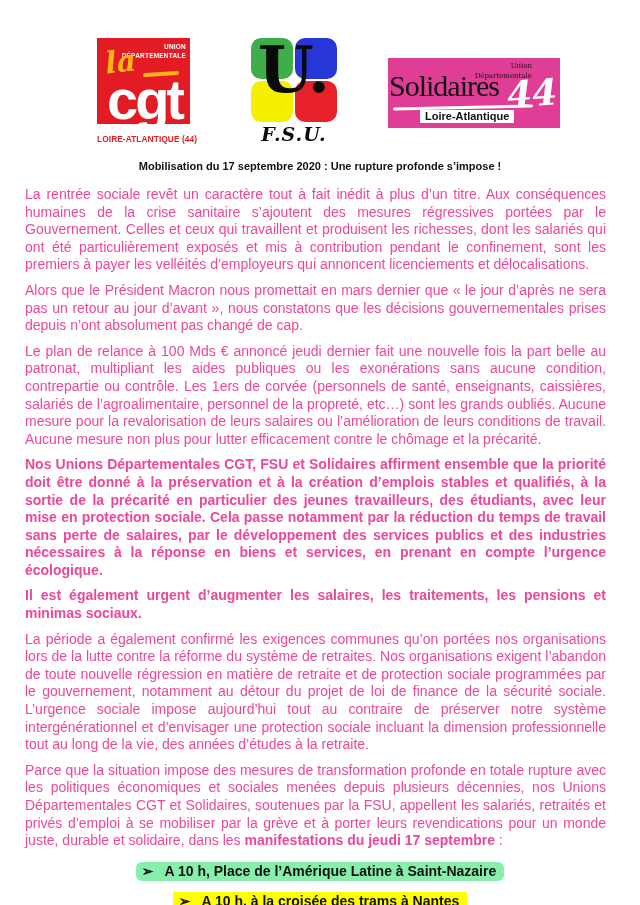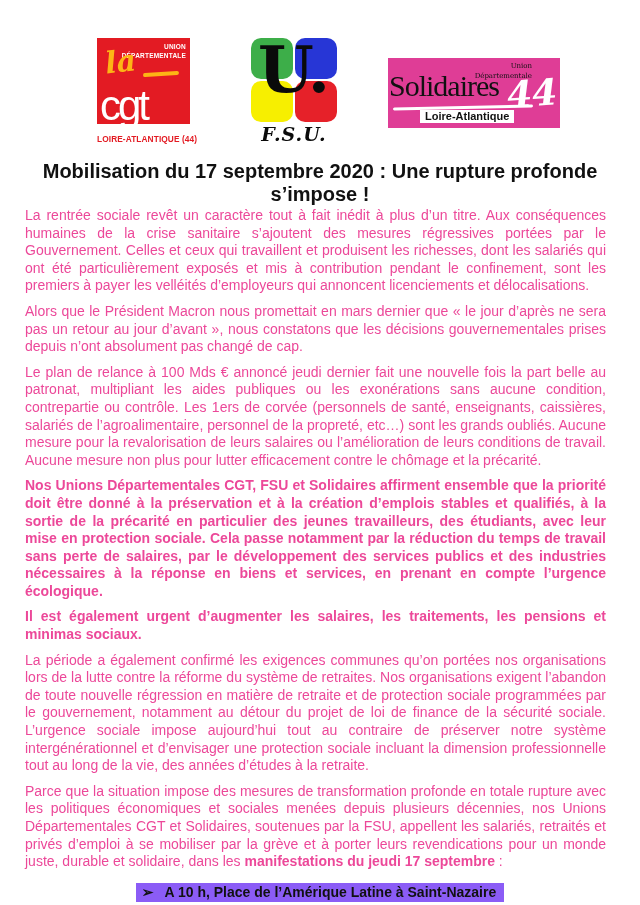--- a/index.html
+++ b/index.html
@@ -29,22 +29,22 @@
     position: absolute; top: 6px; left: 8px;
     color: #fdb515; font-size: 30px; font-style: italic; font-weight: bold;
     font-family: "DejaVu Serif", serif; transform: rotate(-6deg);
   }
   .cgt-la-swash {
     position: absolute; top: 34px; left: 46px;
     width: 36px; height: 4px; background: #fdb515;
     border-radius: 2px; transform: rotate(-4deg);
   }
   .cgt-acronym {
-    position: absolute; bottom: 0px; left: 3px;
-    color: #ffffff; font-size: 42px; font-weight: normal;
+    position: absolute; bottom: 0px; left: 10px;
+    color: #ffffff; font-size: 56px; font-weight: bold;
     line-height: .85; letter-spacing: -3px;
   }
   .cgt-region {
     margin-top: 10px; color: #e31b23; font-weight: bold;
     font-size: 8.3px; letter-spacing: .1px; white-space: nowrap;
   }
 
   
   .fsu-logo { position: absolute; left: 248px; top: 38px; width: 92px; text-align: center; }
   .fsu-squares {
@@ -87,22 +87,22 @@
     font-size: 11px; padding: 0 5px 1px 5px; white-space: nowrap;
   }
   .sol-number {
     position: absolute; top: 14px; right: 3px;
     color: #ffffff; font-style: italic; font-weight: bold; font-size: 36px;
     font-family: "DejaVu Serif", serif; transform: rotate(-4deg);
   }
 
   
   .doc-title {
-    margin: 8px 25px 1px 25px;
-    text-align: center; font-size: 20px; font-weight: bold; color: #111;
+    margin: 8px 25px 14px 25px;
+    text-align: center; font-size: 11px; font-weight: bold; color: #111;
   }
   .content { margin: 0 25px; }
   .para {
     margin: 0 9px 8px 0;
     text-align: justify;
     font-size: 14px;
     line-height: 17.6px;
     color: #ec4899;
   }
   .para.bold { font-weight: bold; }
@@ -169,21 +169,21 @@
     <p class="para">La rentrée sociale revêt un caractère tout à fait inédit à plus d’un titre. Aux conséquences humaines de la crise sanitaire s’ajoutent des mesures régressives portées par le Gouvernement. Celles et ceux qui travaillent et produisent les richesses, dont les salariés qui ont été particulièrement exposés et mis à contribution pendant le confinement, sont les premiers à payer les velléités d’employeurs qui annoncent licenciements et délocalisations.</p>
     <p class="para">Alors que le Président Macron nous promettait en mars dernier que « le jour d’après ne sera pas un retour au jour d’avant », nous constatons que les décisions gouvernementales prises depuis n’ont absolument pas changé de cap.</p>
     <p class="para">Le plan de relance à 100 Mds € annoncé jeudi dernier fait une nouvelle fois la part belle au patronat, multipliant les aides publiques ou les exonérations sans aucune condition, contrepartie ou contrôle. Les 1ers de corvée (personnels de santé, enseignants, caissières, salariés de l’agroalimentaire, personnel de la propreté, etc…) sont les grands oubliés. Aucune mesure pour la revalorisation de leurs salaires ou l’amélioration de leurs conditions de travail. Aucune mesure non plus pour lutter efficacement contre le chômage et la précarité.</p>
     <p class="para bold">Nos Unions Départementales CGT, FSU et Solidaires affirment ensemble que la priorité doit être donné à la préservation et à la création d’emplois stables et qualifiés, à la sortie de la précarité en particulier des jeunes travailleurs, des étudiants, avec leur mise en protection sociale. Cela passe notamment par la réduction du temps de travail sans perte de salaires, par le développement des services publics et des industries nécessaires à la réponse en biens et services, en prenant en compte l’urgence écologique.</p>
     <p class="para bold">Il est également urgent d’augmenter les salaires, les traitements, les pensions et minimas sociaux.</p>
     <p class="para">La période a également confirmé les exigences communes qu’on portées nos organisations lors de la lutte contre la réforme du système de retraites. Nos organisations exigent l’abandon de toute nouvelle régression en matière de retraite et de protection sociale programmées par le gouvernement, notamment au détour du projet de loi de finance de la sécurité sociale. L’urgence sociale impose aujourd’hui tout au contraire de préserver notre système intergénérationnel et d’envisager une protection sociale incluant la dimension professionnelle tout au long de la vie, des années d’études à la retraite.</p>
     <p class="para"><span>Parce que la situation impose des mesures de transformation profonde en totale rupture avec les politiques économiques et sociales menées depuis plusieurs décennies, nos Unions Départementales CGT et Solidaires, soutenues par la FSU, appellent les salariés, retraités et privés d’emploi à se mobiliser par la grève et à porter leurs revendications pour un monde juste, durable et solidaire, dans les </span><span class="bold-inline">manifestations du jeudi 17 septembre</span><span> :</span></p>
 
     <div class="bullets">
       <div class="bullet-line">
-        <span class="bullet-highlight" style="background: #8b5cf6;"><span class="bullet-marker">➢</span><span>A 10 h, Place de l’Amérique Latine à Saint-Nazaire</span></span>
+        <span class="bullet-highlight" style="background: #86efac; border-radius: 6px;"><span class="bullet-marker">➢</span><span>A 10 h, Place de l’Amérique Latine à Saint-Nazaire</span></span>
       </div>
       <div class="bullet-line">
         <span class="bullet-highlight" style="background: rgb(255, 255, 0);"><span class="bullet-marker">➢</span><span>A 10 h, à la croisée des trams à Nantes</span></span>
       </div>
     </div>
   </main>
 
 </div>
 
 </body></html>

